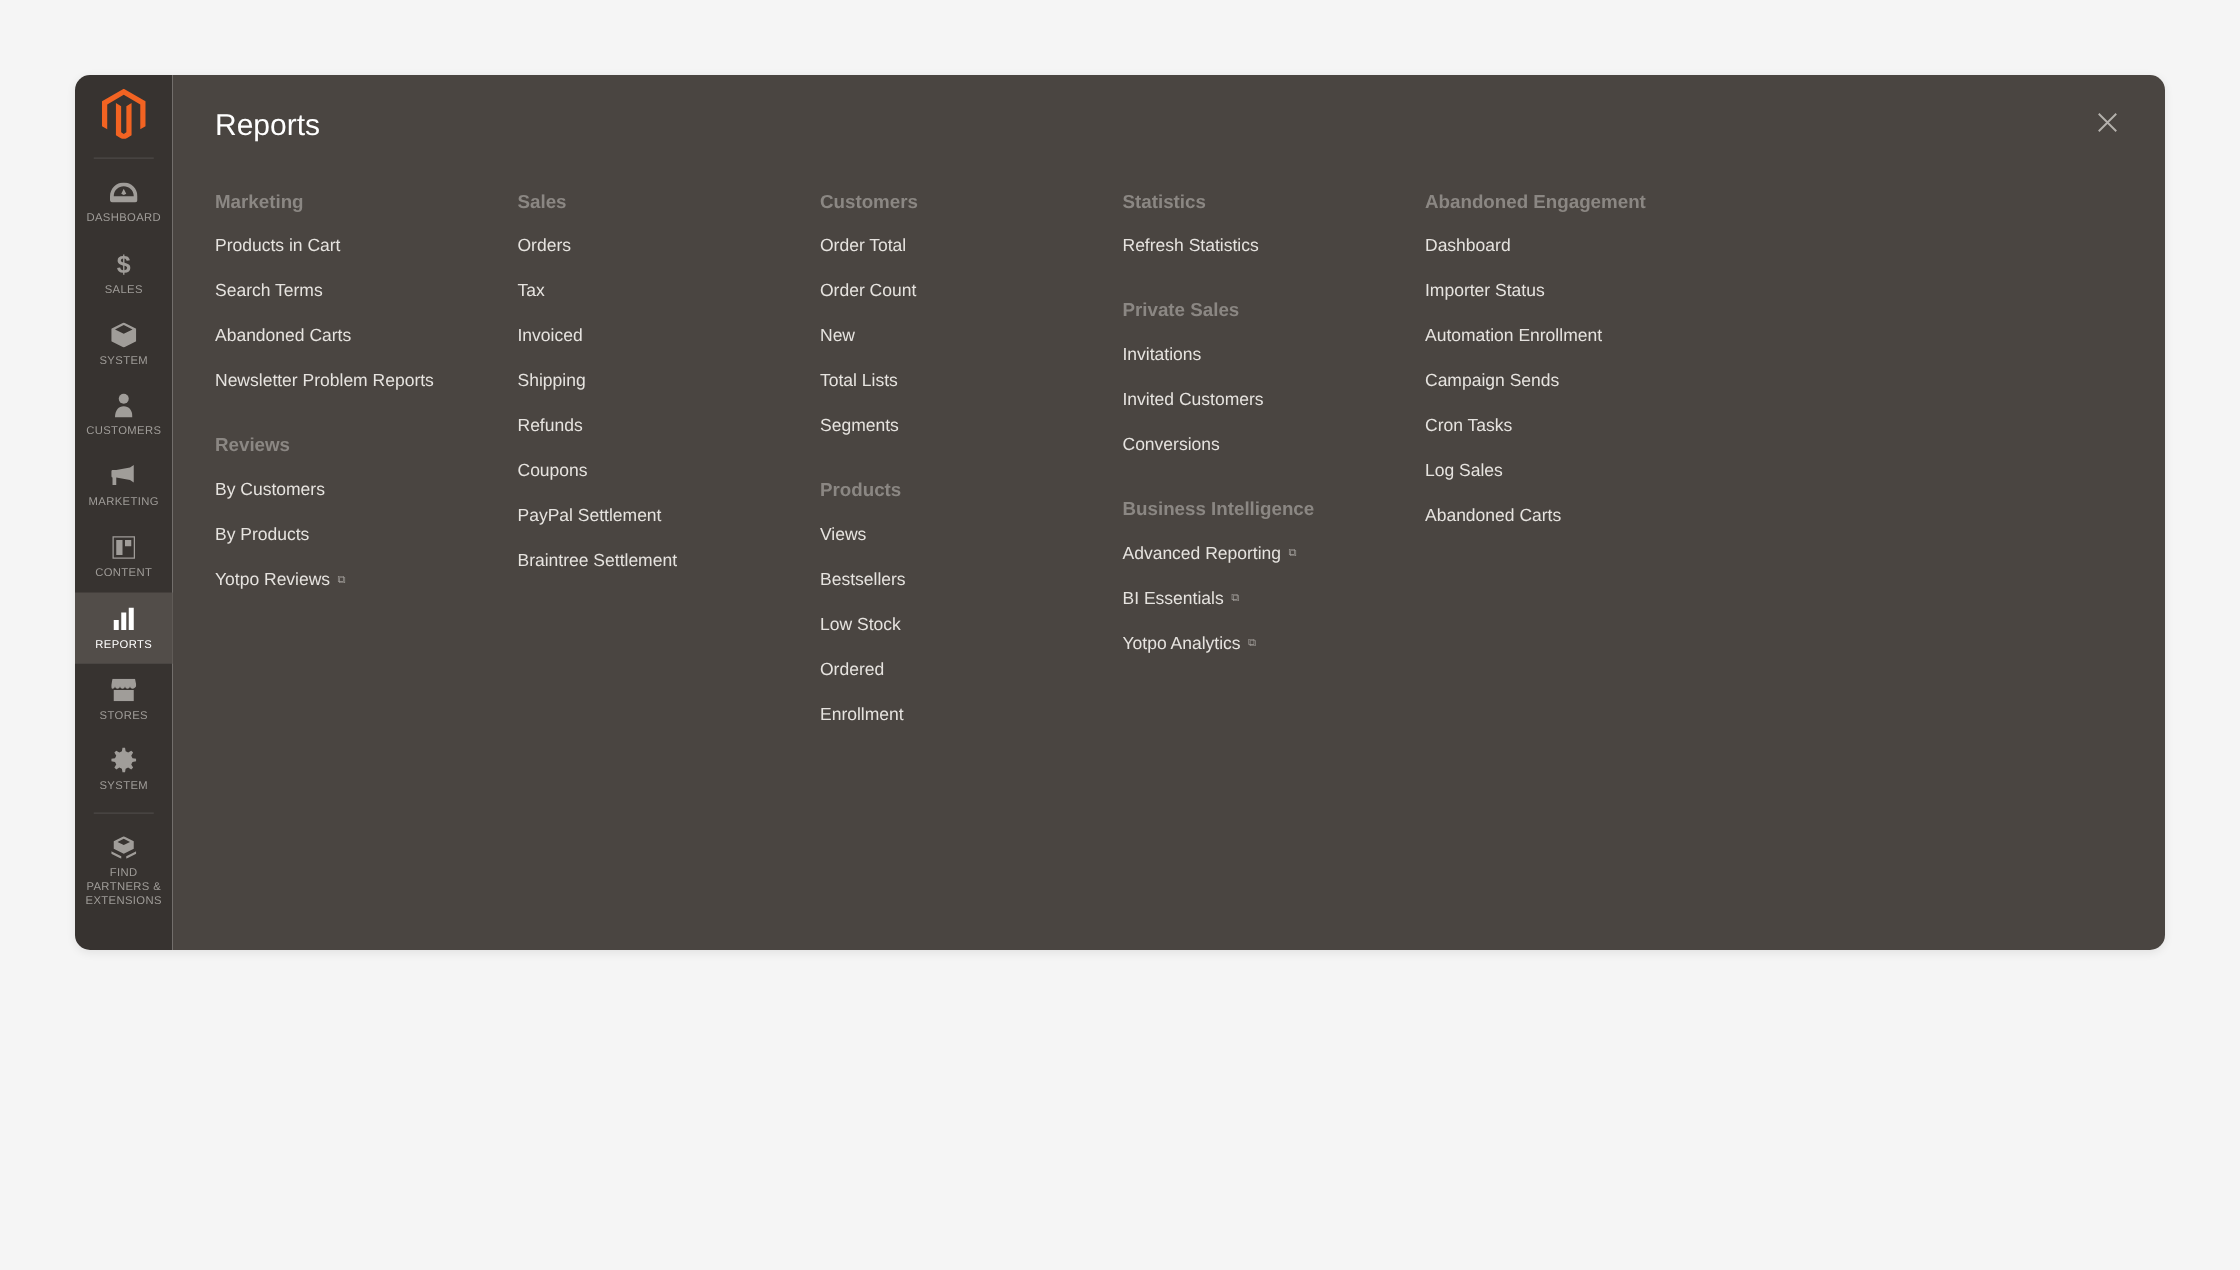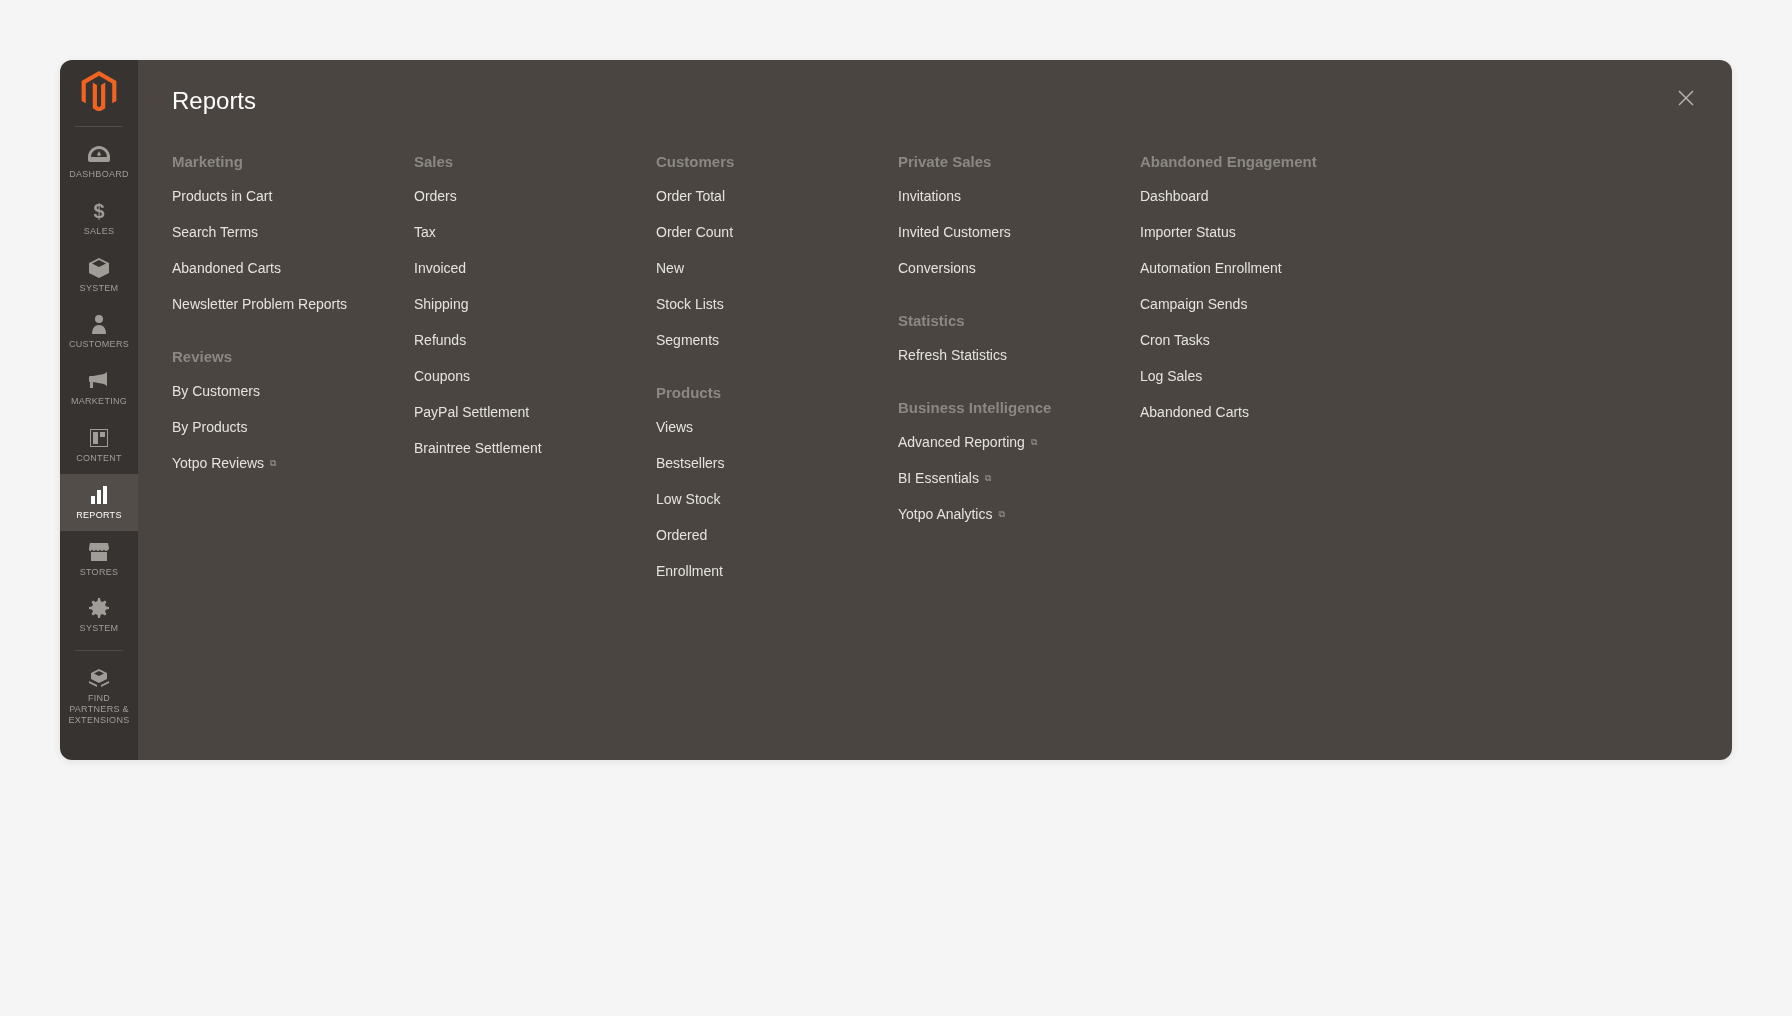--- a/index.html
+++ b/index.html
@@ -331,21 +331,21 @@
               <a class="section-link">
                 <span>Order Total</span>
               </a>
               <a class="section-link">
                 <span>Order Count</span>
               </a>
               <a class="section-link">
                 <span>New</span>
               </a>
               <a class="section-link">
-                <span>Stock Lists</span>
+                <span>Total Lists</span>
               </a>
               <a class="section-link">
                 <span>Segments</span>
               </a>
             </div>
           </div>
           <div>
             <div class="section-title">Products</div>
             <div class="section-items">
               <a class="section-link">
@@ -361,38 +361,38 @@
                 <span>Ordered</span>
               </a>
               <a class="section-link">
                 <span>Enrollment</span>
               </a>
             </div>
           </div>
         </div>
         <div class="col">
           <div>
+            <div class="section-title">Statistics</div>
+            <div class="section-items">
+              <a class="section-link">
+                <span>Refresh Statistics</span>
+              </a>
+            </div>
+          </div>
+          <div>
             <div class="section-title">Private Sales</div>
             <div class="section-items">
               <a class="section-link">
                 <span>Invitations</span>
               </a>
               <a class="section-link">
                 <span>Invited Customers</span>
               </a>
               <a class="section-link">
                 <span>Conversions</span>
-              </a>
-            </div>
-          </div>
-          <div>
-            <div class="section-title">Statistics</div>
-            <div class="section-items">
-              <a class="section-link">
-                <span>Refresh Statistics</span>
               </a>
             </div>
           </div>
           <div>
             <div class="section-title">Business Intelligence</div>
             <div class="section-items">
               <a class="section-link">
                 <span>Advanced Reporting</span>
                 <span class="ext-icon">⧉</span>
               </a>

